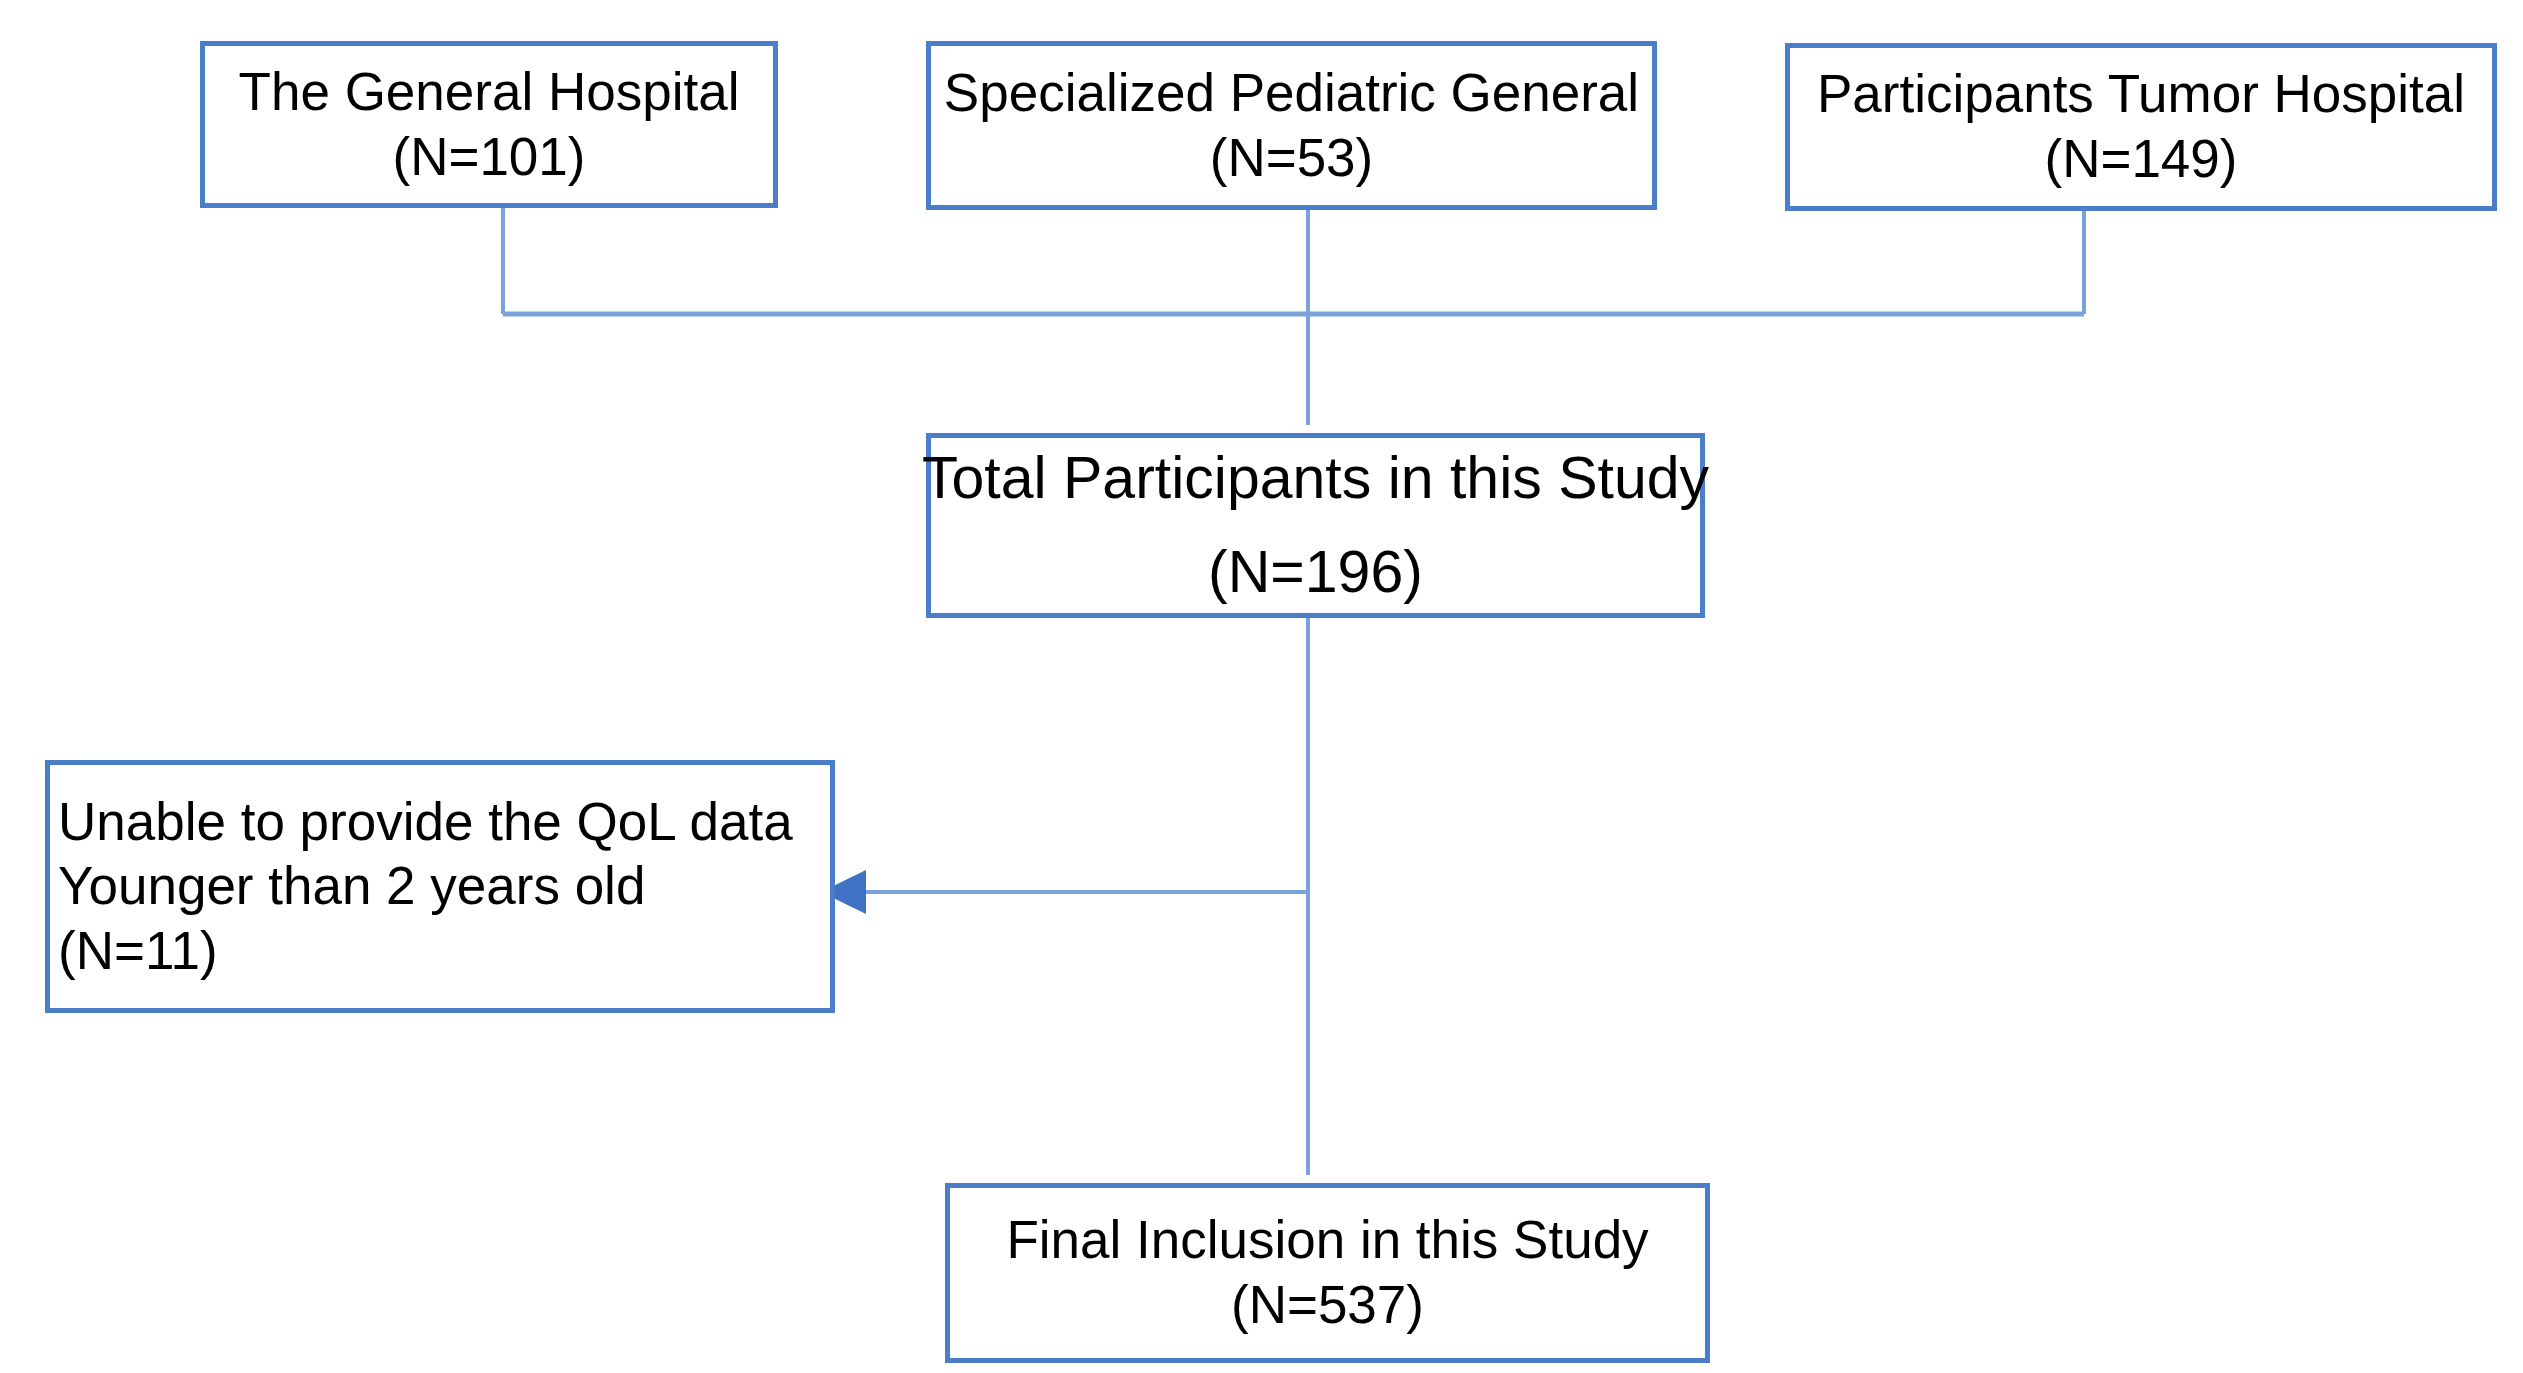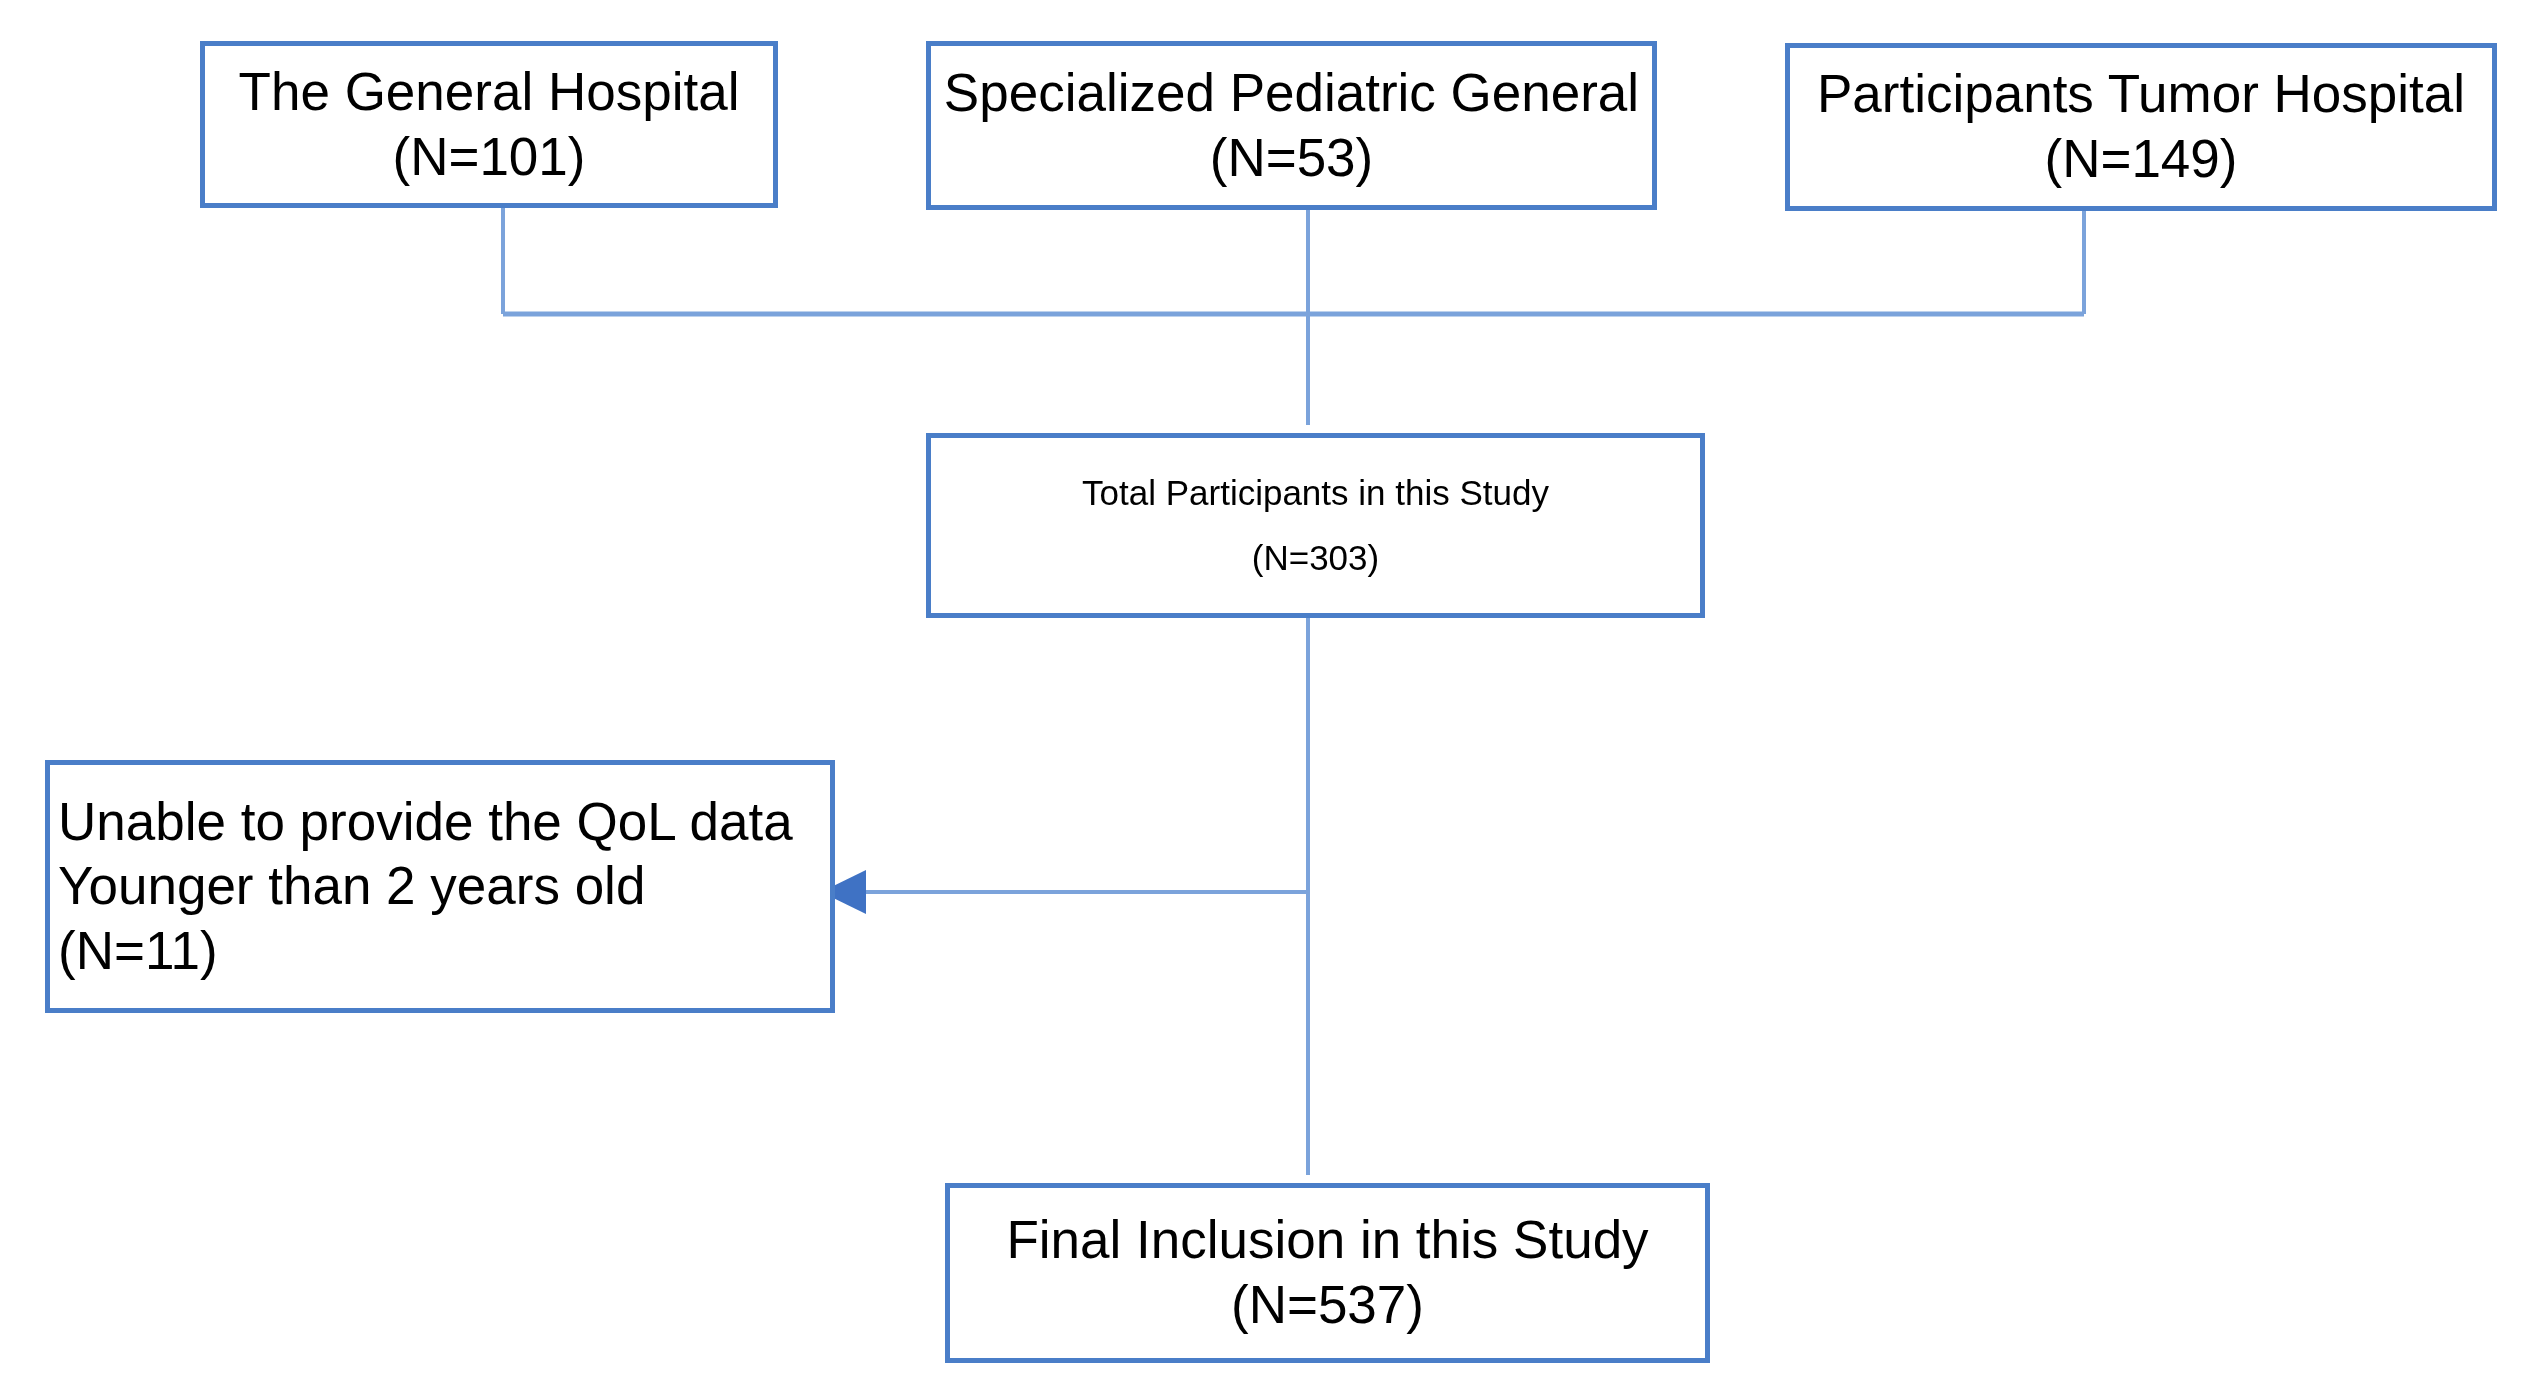--- a/index.html
+++ b/index.html
@@ -52,21 +52,21 @@
     padding-left: 8px;
   }
   .box-line {
     display: block;
     white-space: nowrap;
   }
   
   #box-general-hospital   { left: 200px;  top: 33px;   width: 578px;  height: 167px; font-size: 53px; }
   #box-pediatric-hospital { left: 926px;  top: 33px;   width: 731px;  height: 169px; font-size: 53px; }
   #box-tumor-hospital     { left: 1785px; top: 35px;   width: 712px;  height: 168px; font-size: 53px; }
-  #box-total-participants { left: 926px;  top: 425px;  width: 779px;  height: 185px; font-size: 35px; gap: 22px; }
+  #box-total-participants { left: 926px;  top: 425px;  width: 779px;  height: 185px; font-size: 59px; gap: 22px; }
   #box-excluded-qol       { left: 45px;   top: 752px;  width: 790px;  height: 253px; font-size: 53px; }
   #box-final-inclusion    { left: 945px;  top: 1175px; width: 765px;  height: 180px; font-size: 53px; }
 </style>
 </head>
 <body>
 
 <div id="canvas">
 
   <svg id="connectors" viewBox="0 0 2523 1373" width="2523" height="1373" xmlns="http://www.w3.org/2000/svg" aria-hidden="true">
 
@@ -96,21 +96,21 @@
     <span class="box-line">(N=53)</span>
   </div>
 
   <div class="flow-box center-text" id="box-tumor-hospital">
     <span class="box-line">Participants Tumor Hospital</span>
     <span class="box-line">(N=149)</span>
   </div>
 
   <div class="flow-box center-text" id="box-total-participants">
     <span class="box-line">Total Participants in this Study</span>
-    <span class="box-line">(N=303)</span>
+    <span class="box-line">(N=196)</span>
   </div>
 
   <div class="flow-box left-text" id="box-excluded-qol">
     <span class="box-line">Unable to provide the QoL data</span>
     <span class="box-line">Younger than 2 years old</span>
     <span class="box-line">(N=11)</span>
   </div>
 
   <div class="flow-box center-text" id="box-final-inclusion">
     <span class="box-line">Final Inclusion in this Study</span>

